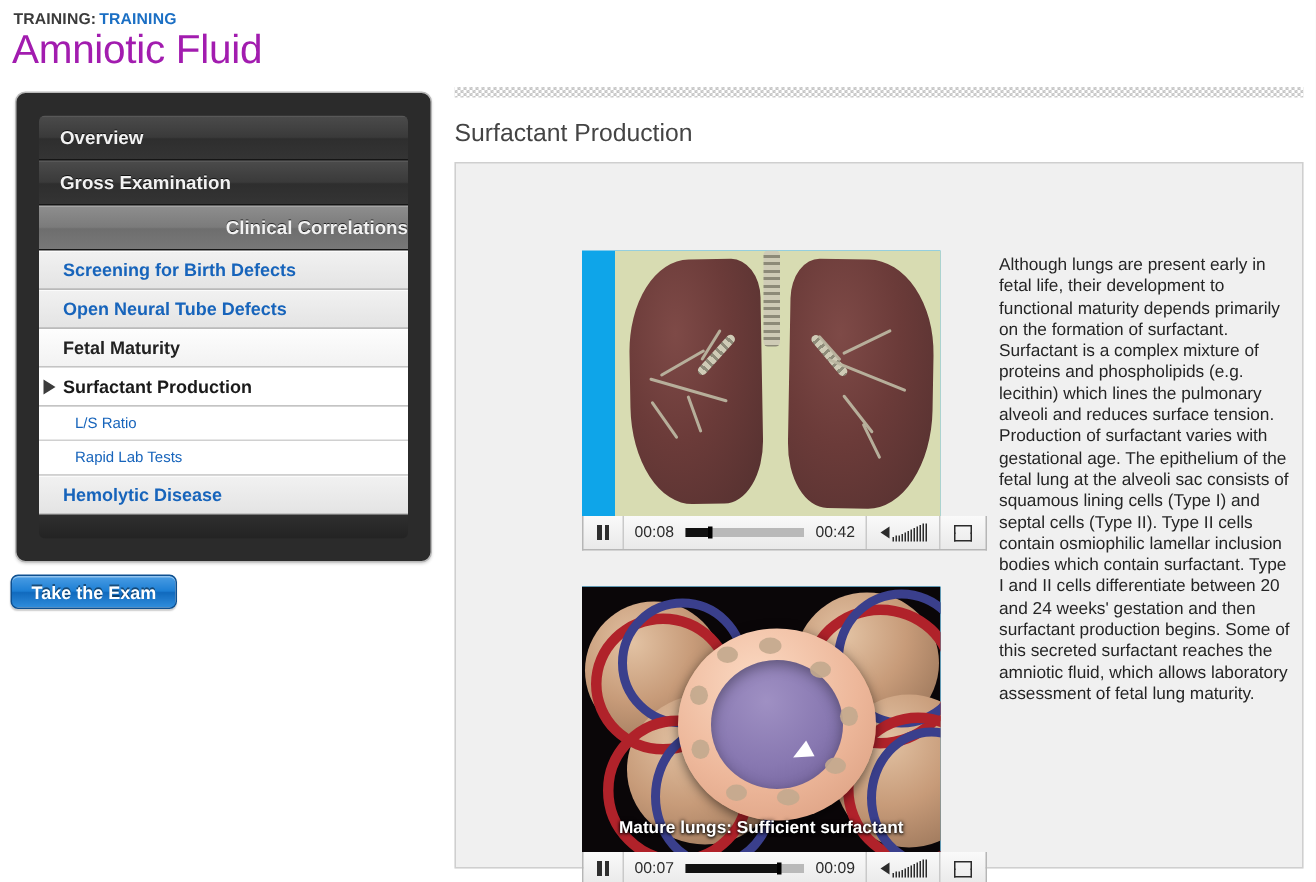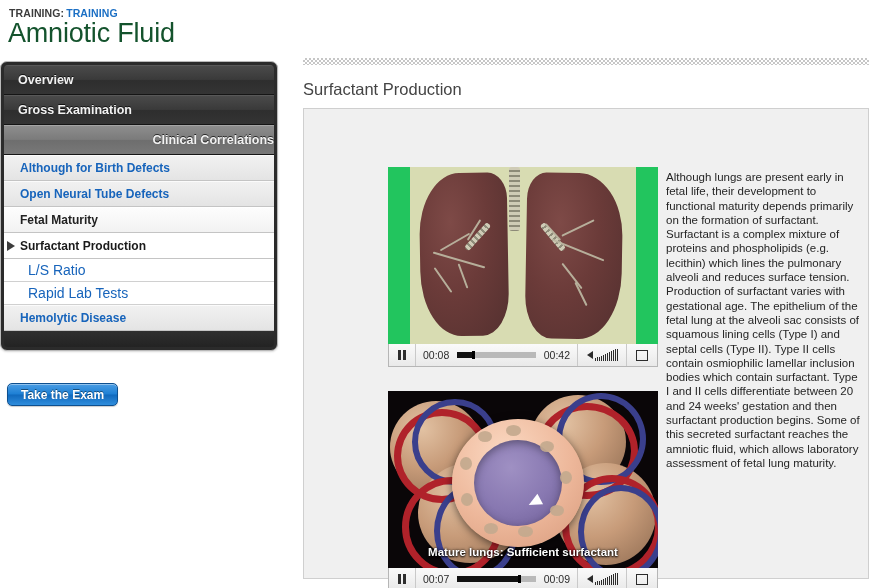--- a/index.html
+++ b/index.html
@@ -35,21 +35,21 @@
   #breadcrumb .bc-label { color: #3b3b3b; }
   #breadcrumb .bc-cat {
     color: #1b6fc4;
     margin-left: 2px;
   }
   #page-title {
     position: absolute;
     left: 8px; top: 18px;
     font-size: 27px;
     font-weight: normal;
-    color: #14532d;
+    color: #a21caf;
     letter-spacing: -0.2px;
     white-space: nowrap;
   }
 
   
   #pager {
     position: absolute;
     right: 28px; top: 15px;
     height: 24px;
     display: flex;
@@ -85,26 +85,26 @@
     justify-content: center;
     font-size: 11.5px;
     color: #333;
     background: linear-gradient(#ffffff, #ededed);
     white-space: nowrap;
   }
 
   
   #sidebar-wrap {
     position: absolute;
-    left: 0; top: 61px;
+    left: 10px; top: 61px;
     width: 278px;
     border: 1px solid #b9b9b9;
     border-radius: 7px;
     background: #2b2b2b;
-    padding: 3px;
+    padding: 15px;
     box-shadow: 0 1px 2px rgba(0,0,0,0.16);
     box-sizing: border-box;
   }
   #sidebar {
     border-radius: 4px;
     overflow: hidden;
     background: #2b2b2b;
   }
   .nav-item {
     position: relative;
@@ -163,21 +163,21 @@
     left: 3px;
     width: 0; height: 0;
     border-top: 5px solid transparent;
     border-bottom: 5px solid transparent;
     border-left: 8px solid #3c3c3c;
   }
   
   .lvl3 {
     height: 23px;
     padding-left: 24px;
-    font-size: 14px;
+    font-size: 10px;
     font-weight: normal;
     color: #1764bb;
     background: #ffffff;
     border-bottom: 1px solid #d0d0d0;
   }
   #sidebar-footer {
     height: 16px;
     background: linear-gradient(#2f2f2f, #232323);
   }
 
@@ -235,23 +235,23 @@
     border: 1px solid #cfcfcf;
     position: relative;
   }
 
   
   .media-block { position: absolute; }
   #media-1 { left: 84px; top: 58px; }
   #media-2 { left: 84px; top: 282px; }
 
   .video-frame {
-    width: 270px;
+    width: 239px;
     height: 177px;
-    background: #22c55e;
+    background: #0ea5e9;
     position: relative;
     overflow: hidden;
     cursor: pointer;
   }
 
   
   .lungs-bg {
     position: absolute;
     left: 22px; top: 0;
     width: 226px; height: 177px;
@@ -468,21 +468,21 @@
 
     <div class="nav-item lvl1">
       <span>Gross Examination</span>
     </div>
 
     <div class="nav-item lvl1 active">
       <span>Clinical Correlations</span>
     </div>
 
     <div class="nav-item lvl2">
-      <span>Although for Birth Defects</span>
+      <span>Screening for Birth Defects</span>
     </div>
 
 
     <div class="nav-item lvl2">
       <span>Open Neural Tube Defects</span>
     </div>
 
     <div class="nav-item lvl2h">
       <span>Fetal Maturity</span>
     </div>

